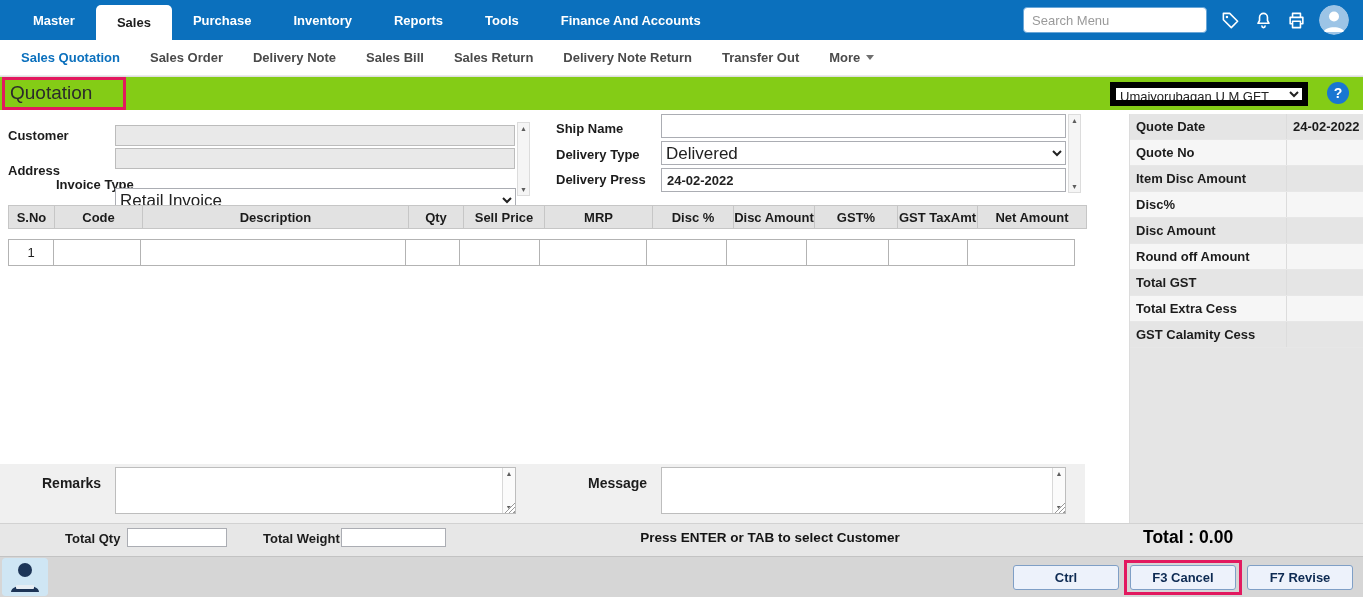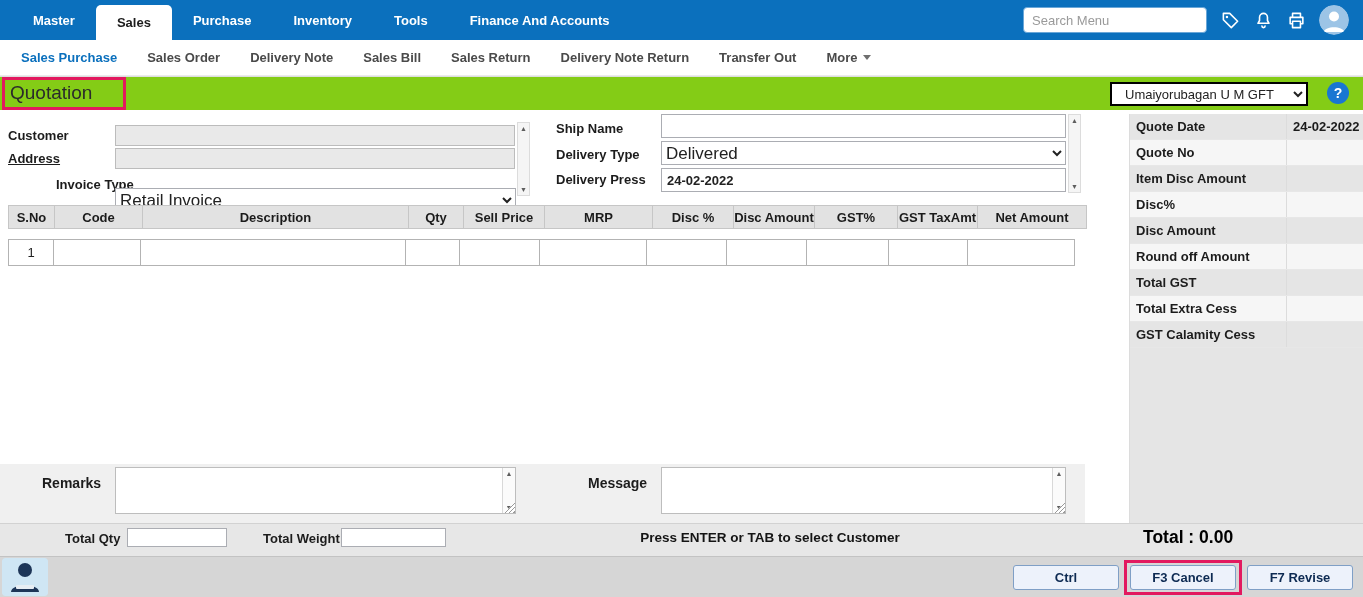--- a/index.html
+++ b/index.html
@@ -19,31 +19,31 @@
 
   
   .subnav { position:absolute; left:0; top:40px; width:1363px; height:36px; background:#fff; display:flex; align-items:center; padding-left:6px; border-bottom:1px solid #ececec; }
   .subnav-item { font-size:13px; font-weight:600; color:#4a4a4a; padding:0 15px; cursor:pointer; white-space:nowrap; display:flex; align-items:center; }
   .subnav-item.active { color:#0b70bd; }
   .caret-down { display:inline-block; width:0; height:0; border-left:4px solid transparent; border-right:4px solid transparent; border-top:5px solid #6f6f6f; margin-left:6px; }
 
   
   .titlebar { position:absolute; left:0; top:76px; width:1363px; height:34px; background:#84cc16; border-top:1px solid #dedede; }
   .page-title { position:absolute; left:10px; top:5px; font-size:19px; font-weight:400; color:#2b2b2b; }
-  .company-select { position:absolute; left:1110px; top:5px; width:198px; height:24px; font-size:13px; font-family:inherit; color:#222; border:2px solid #000000; background:#fff;padding-left:9px; }
+  .company-select { position:absolute; left:1110px; top:5px; width:198px; height:24px; font-size:13px; font-family:inherit; color:#222; border:6px solid #000000; background:#fff; }
   .help-icon { position:absolute; left:1327px; top:5px; width:22px; height:22px; border-radius:50%; background:#1976d2; color:#fff; font-size:14px; font-weight:700; display:flex; align-items:center; justify-content:center; cursor:pointer; }
 
   
   .lbl { position:absolute; font-size:13px; font-weight:700; color:#1c1c1c; white-space:nowrap; }
   .txt { position:absolute; border:1px solid #abadb3; background:#fff; font-size:13px; padding:0 5px; font-family:inherit; color:#222; outline:none; }
   .txt:disabled, .txt.disabled { background:#e9e9e9; border-color:#bcbcbc; }
   .sel { position:absolute; border:1px solid #abadb3; background:#fff; font-size:17px; font-family:inherit; color:#222; outline:none; }
 
   .customer-label { left:8px; top:128px; }
-  .address-label { left:8px; top:151px;text-decoration:underline; }
+  .address-label { left:8px; top:163px; }
   .invoice-label { left:8px; top:177px;margin-left:48px; }
   .customer-input { left:115px; top:125px; width:400px; height:21px; }
   .address-input  { left:115px; top:148px; width:400px; height:21px; }
   .invoice-select { left:115px; top:188px; width:401px; height:24px; }
 
   .ship-label { left:556px; top:121px; }
   .dtype-label { left:556px; top:147px; }
   .ddate-label { left:556px; top:172px; }
   .ship-input  { left:661px; top:114px; width:405px; height:24px; }
   .dtype-select{ left:661px; top:141px; width:405px; height:24px; }
@@ -110,20 +110,21 @@
 <body>
 
 <div class="screen">
 
   <header class="topnav">
     <nav class="menu">
       <div class="menu-item">Master</div>
       <div class="menu-item active">Sales</div>
       <div class="menu-item">Purchase</div>
       <div class="menu-item">Inventory</div>
+      <div class="menu-item">Reports</div>
       <div class="menu-item">Tools</div>
       <div class="menu-item">Finance And Accounts</div>
     </nav>
     <div class="topnav-right">
       <input type="text" class="search-box" placeholder="Search Menu" style="">
       <span class="tn-icon">
         <svg width="19" height="19" viewBox="0 0 24 24" fill="none" stroke="#ffffff" stroke-width="2" stroke-linejoin="round">
             <path d="M3 3h8l10 10-8 8L3 11V3z"></path>
             <circle cx="7.5" cy="7.5" r="1.6" fill="#fff" stroke="none"></circle>
           </svg>
@@ -145,21 +146,21 @@
         <svg width="30" height="30" viewBox="0 0 30 30">
             <circle cx="15" cy="15" r="15" fill="#9cc4e6"></circle>
             <circle cx="15" cy="11.5" r="5" fill="#ffffff"></circle>
             <path d="M4.5 27c1.6-6.5 19.4-6.5 21 0z" fill="#ffffff"></path>
           </svg>
       </span>
     </div>
   </header>
 
   <nav class="subnav">
-    <div class="subnav-item active">Sales Purchase</div>
+    <div class="subnav-item active">Sales Quotation</div>
     <div class="subnav-item">Sales Order</div>
     <div class="subnav-item">Delivery Note</div>
     <div class="subnav-item">Sales Bill</div>
     <div class="subnav-item">Sales Return</div>
     <div class="subnav-item">Delivery Note Return</div>
     <div class="subnav-item">Transfer Out</div>
     <div class="subnav-item">
       <span>More</span>
       <span class="caret-down"></span>
     </div>

